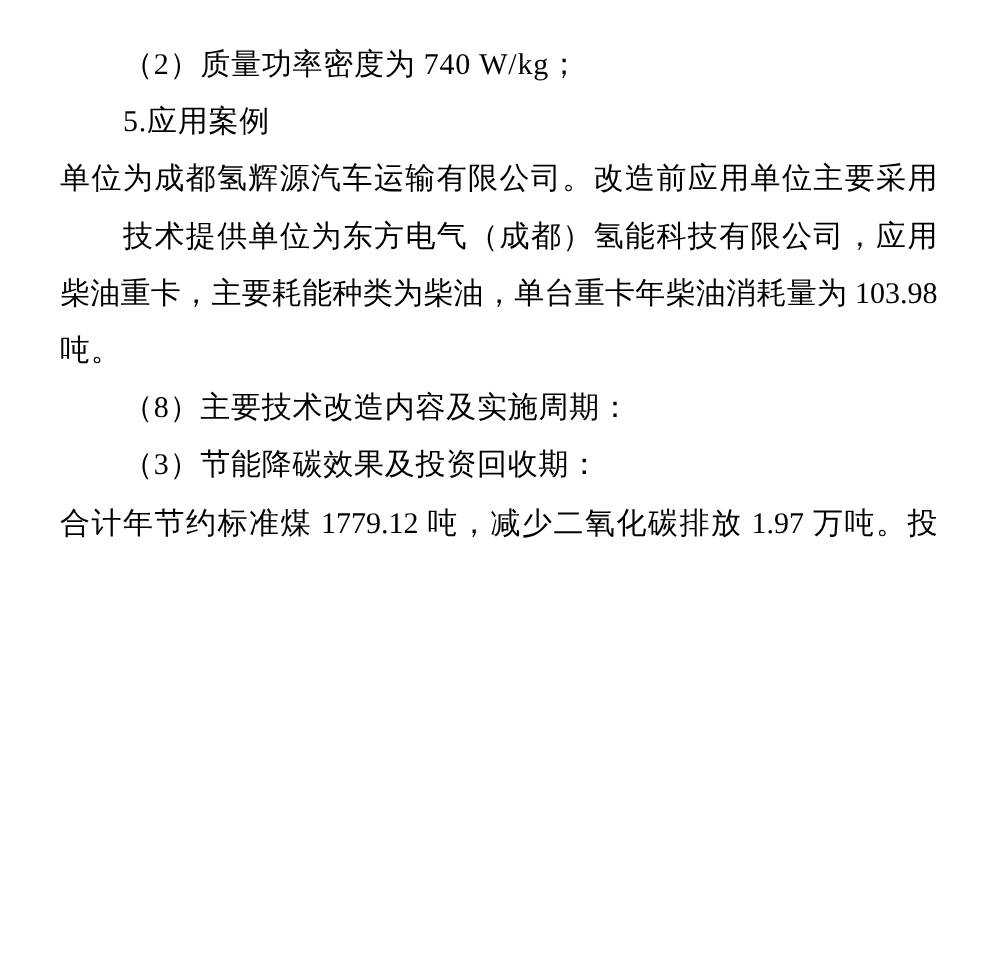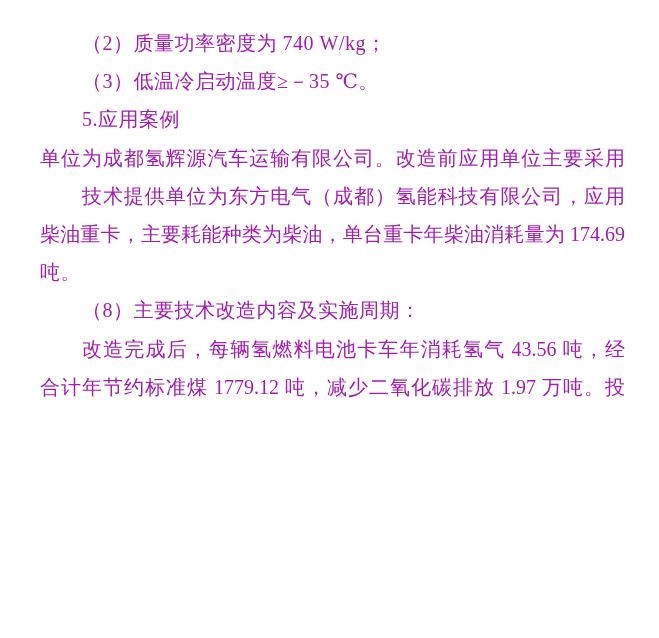--- a/index.html
+++ b/index.html
@@ -39,25 +39,24 @@
   .justify {
     text-align: justify;
     text-align-last: justify;
     letter-spacing: 0;
   }
 </style>
 </head>
 <body style="background: rgb(255, 255, 255);">
 
 <div class="page" style="background: rgb(255, 255, 255);">
-  <div class="doc" style="color: #a21caf;">
+  <div class="doc" style="color: #000000;">
     <div class="line indent">（2）质量功率密度为 740 W/kg；</div>
-    <div class="line indent">（3）低温冷启动温度≥－35 ℃。</div>
     <div class="line indent">5.应用案例</div>
     <div class="line justify">单位为成都氢辉源汽车运输有限公司。改造前应用单位主要采用</div>
     <div class="line indent justify">技术提供单位为东方电气（成都）氢能科技有限公司，应用</div>
-    <div class="line justify">柴油重卡，主要耗能种类为柴油，单台重卡年柴油消耗量为 174.69</div>
+    <div class="line justify">柴油重卡，主要耗能种类为柴油，单台重卡年柴油消耗量为 103.98</div>
     <div class="line">吨。</div>
     <div class="line indent">（8）主要技术改造内容及实施周期：</div>
-    <div class="line indent justify">改造完成后，每辆氢燃料电池卡车年消耗氢气 43.56 吨，经</div>
+    <div class="line indent">（3）节能降碳效果及投资回收期：</div>
     <div class="line justify">合计年节约标准煤 1779.12 吨，减少二氧化碳排放 1.97 万吨。投</div>
   </div>
 </div>
 
 </body></html>

